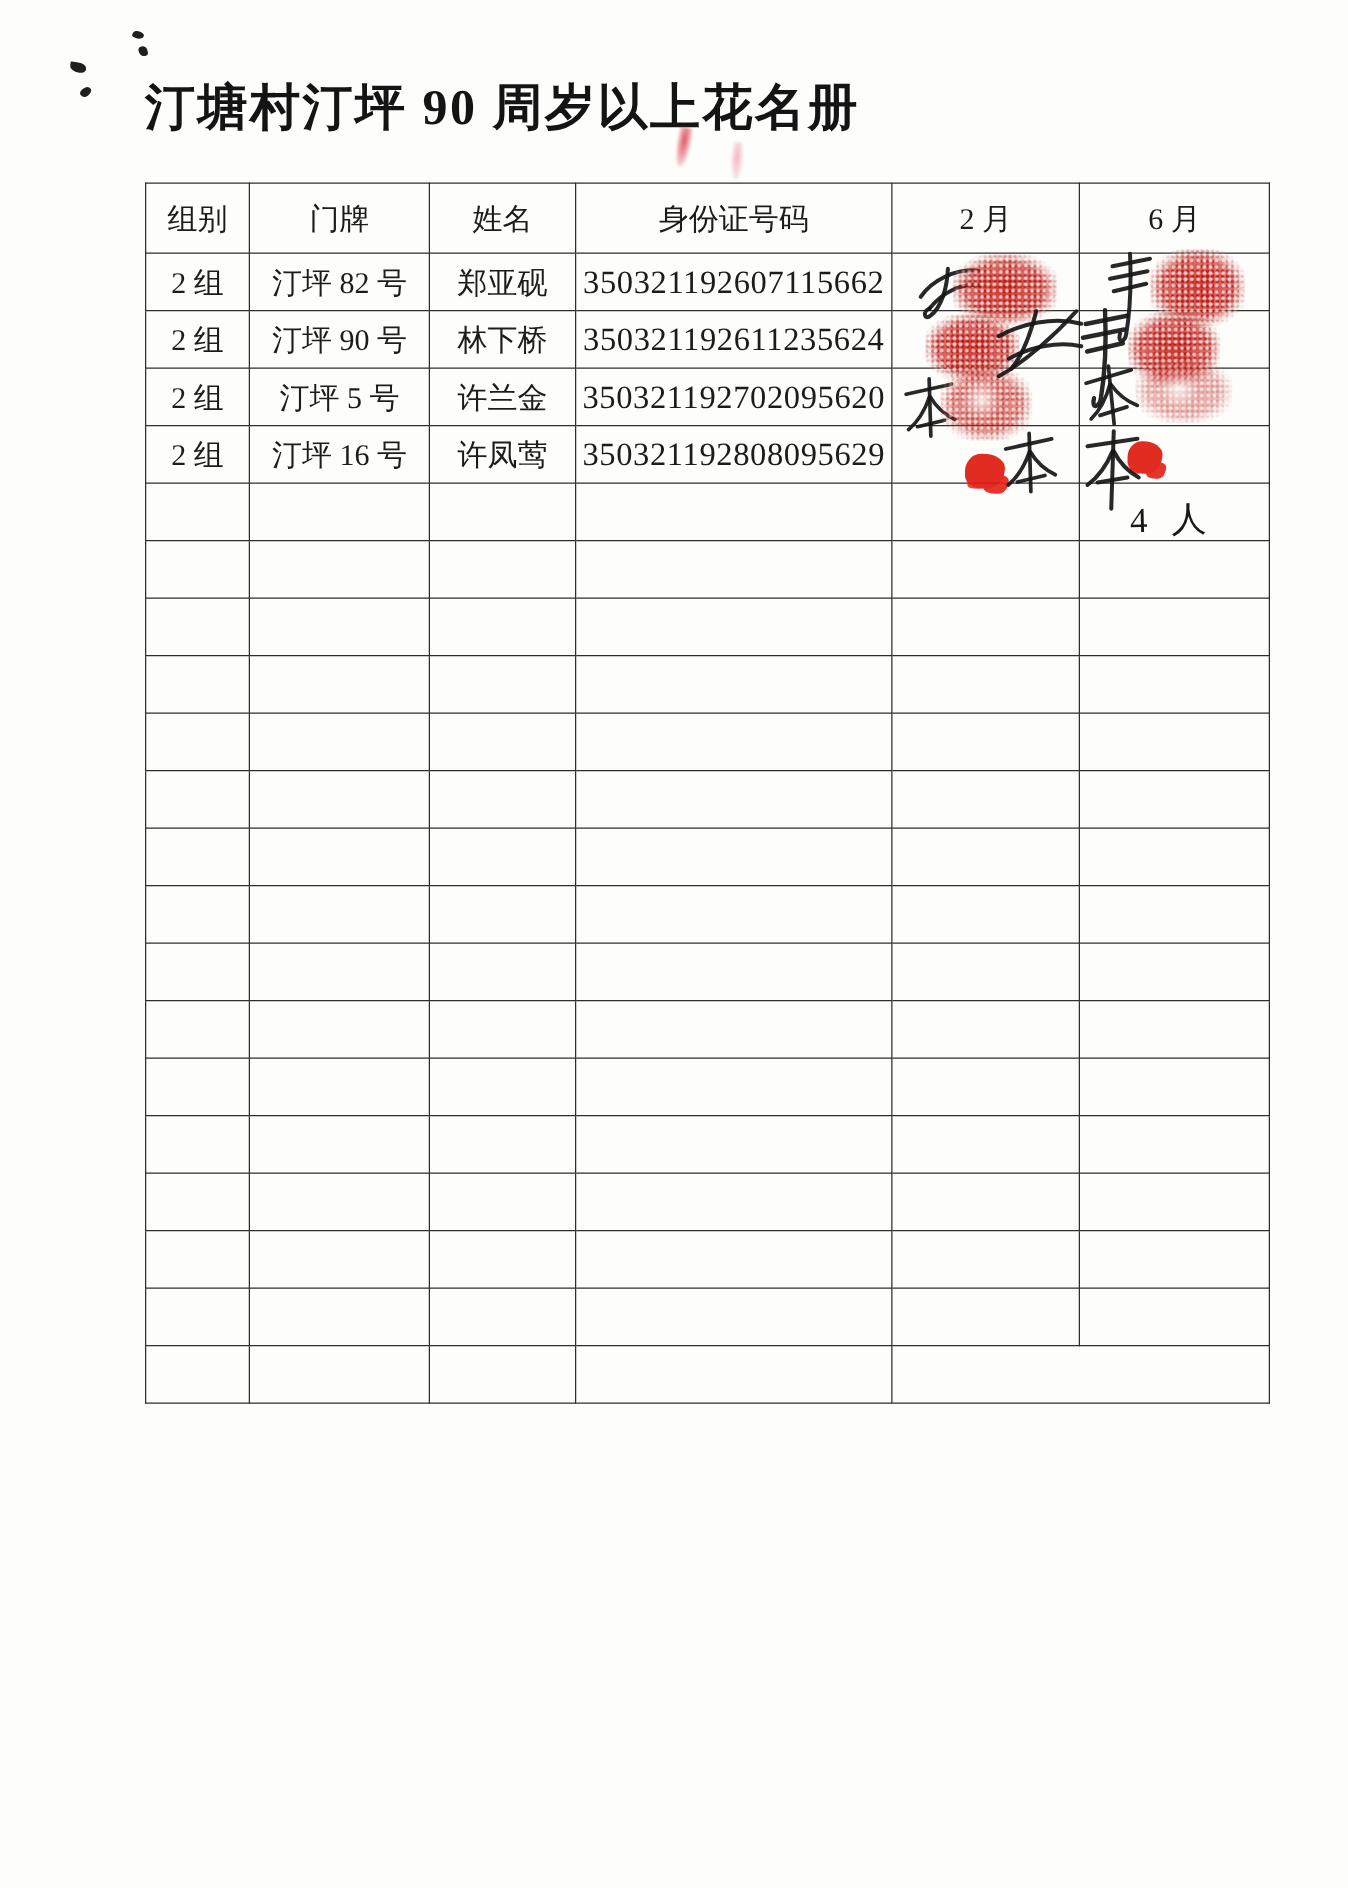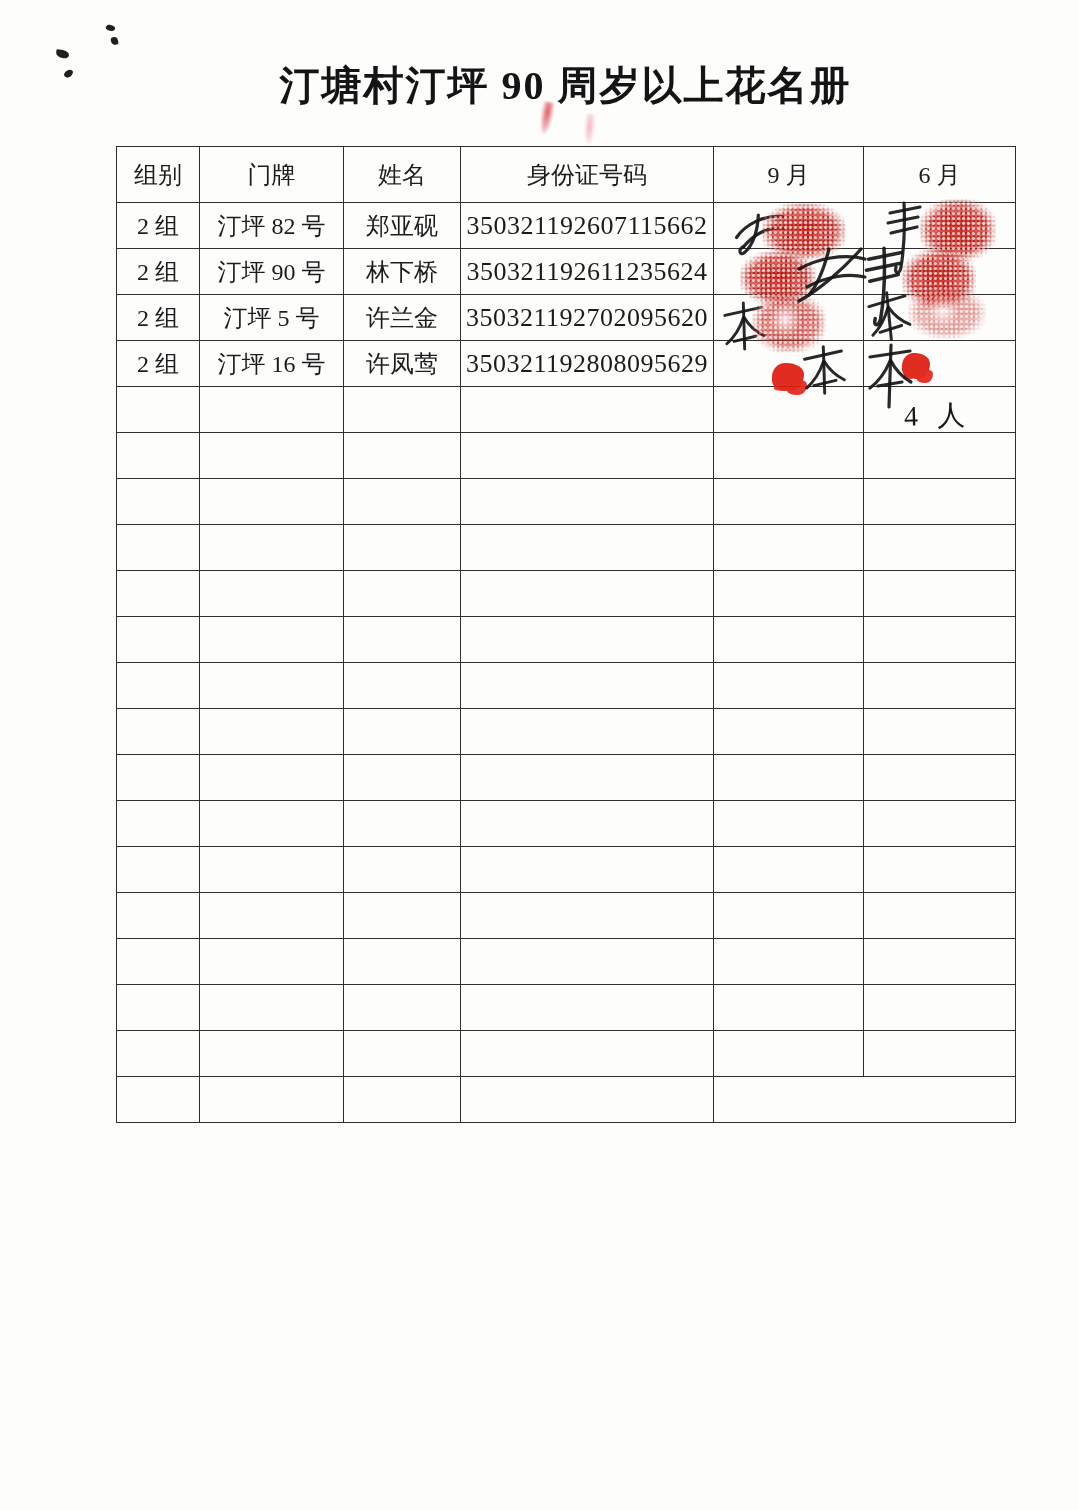--- a/index.html
+++ b/index.html
@@ -7,21 +7,21 @@
     width:1078px;height:1510px;
     background:#fdfdfc;
     position:relative;
     font-family:"Liberation Serif","DejaVu Serif",serif;
     color:#1c1c1c;
     overflow:hidden;
   }
   
   .title-wrap{
     position:absolute;left:116px;top:58px;width:899px;
-    text-align:center;
+    text-align:left;
   }
   .doc-title{
     font-size:40px;font-weight:700;letter-spacing:2px;
     color:#141414;
   }
   
   .smudge{position:absolute;pointer-events:none;filter:blur(1px);}
   .smudge.a{left:541px;top:102px;width:11px;height:32px;
     background:radial-gradient(ellipse at 50% 30%, rgba(214,30,40,.75), rgba(214,30,40,.25) 60%, transparent 75%);
     transform:rotate(10deg);}
@@ -123,21 +123,21 @@
     <col style="width:253px">
       <col style="width:150px">
       <col style="width:152px">
   </colgroup>
   <thead>
     <tr>
       <th>组别</th>
       <th>门牌</th>
       <th>姓名</th>
       <th>身份证号码</th>
-      <th>9 月</th>
+      <th>2 月</th>
       <th>6 月</th>
     </tr>
   </thead>
   <tbody>
     <tr>
       <td>2 组</td>
       <td>汀坪 82 号</td>
       <td>郑亚砚</td>
       <td class="idcell">350321192607115662</td>
       <td>

